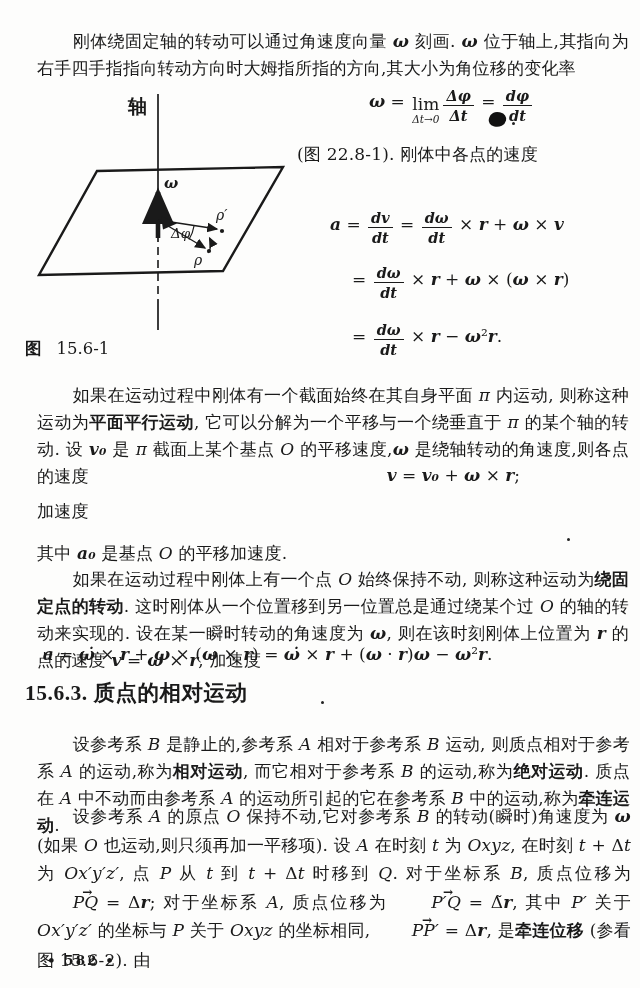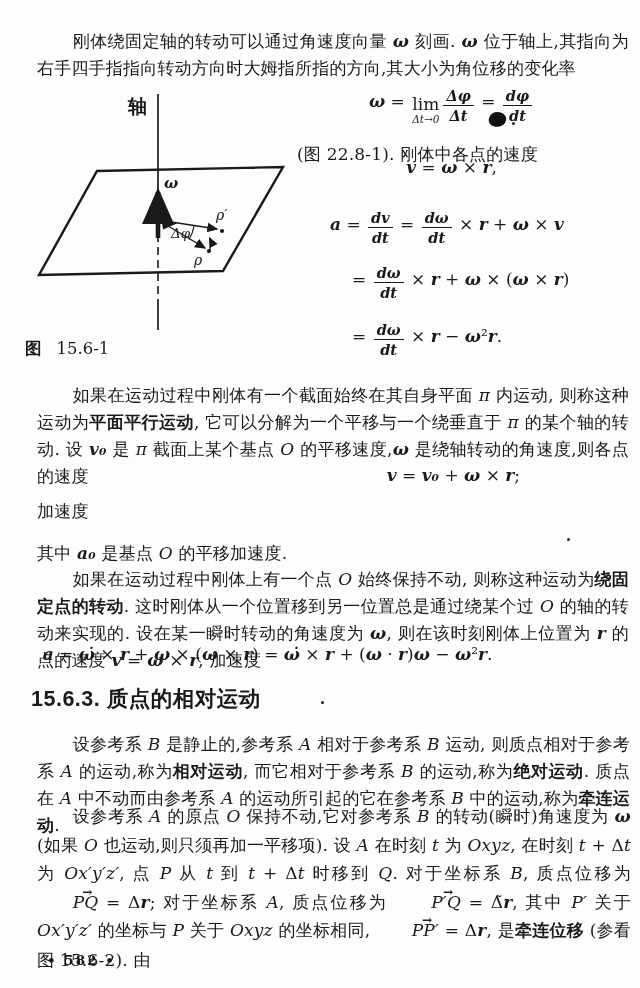--- a/index.html
+++ b/index.html
@@ -17,22 +17,22 @@
   .frac{display:inline-block;text-align:center;font-size:14.5px;line-height:1.2;
         font-style:italic;font-weight:bold;vertical-align:-0.95em;margin:0 2px;}
   .frac .fn{display:block;border-bottom:1.4px solid #1a1a1a;padding:0 3px 1px;}
   .frac .fd{display:block;padding-top:1px;}
   .lim{display:inline-block;text-align:center;vertical-align:-0.9em;line-height:1.1;margin:15px 2px;}
   .lim .limtop{display:block;}
   .lim .limsub{display:block;font-size:10.5px;font-style:italic;}
   .vec{position:relative;display:inline-block;}
   .vec .vec-arrow{position:absolute;left:1px;right:-3px;top:-0.80em;text-align:center;
         font-size:.72em;font-style:normal;font-weight:bold;}
-  h2{position:absolute;margin:6px;font-size:21.5px;font-weight:bold;letter-spacing:.5px;
-     font-family:Liberation Sans, sans-serif;}
+  h2{position:absolute;margin:0;font-size:21.5px;font-weight:bold;letter-spacing:.5px;
+     font-family:Liberation Serif, serif;}
   .caption{position:absolute;text-align:left;font-size:16.5px;}
   .caption .capfig{font-weight:bold;margin-right:15px;}
   .footer{position:absolute;font-size:13.5px;font-weight:bold;letter-spacing:2px;}
   .blot{position:absolute;width:17px;height:15px;background:#111;
         border-radius:55% 45% 62% 40%;transform:rotate(14deg);}
   .dotn{position:absolute;width:3px;height:3px;background:#222;border-radius:50%;}
   svg{position:absolute;}
   svg text{font-family:"DejaVu Serif","Liberation Serif",serif;fill:#1a1a1a;}
   .svgm{font-style:italic;}
   .svgmb{font-style:italic;font-weight:bold;}
@@ -71,21 +71,20 @@
     <text x="139" y="98" font-size="15" class="svgmb">ω</text>
     <text x="191" y="130" font-size="14" class="svgm">ρ′</text>
     <text x="169" y="175" font-size="14" class="svgm">ρ</text>
     <text x="146" y="148" font-size="13.5" class="svgm">Δφ</text>
   </svg>
   <div class="caption" style="left:25px;top:338px;width:250px">
     <span class="capfig">图</span><span class="capnum">15.6-1</span>
   </div>
 
   <p class="par" style="left:285px;top:129px;width:335px"><span>(图 22.8-1).  刚体中各点的速度</span></p>
-  <div class="formula" style="left:283px;top:158px;width:337px;text-align:center"><span class="mb">v</span><span> = </span><span class="mb">ω</span><span> × </span><span class="mb">r</span><span>,</span></div>
   <div class="formula" style="left:330px;top:209px"><span class="mb">a</span><span> = </span><span class="frac"><span class="fn">dv</span><span class="fd">dt</span></span><span> = </span><span class="frac"><span class="fn">dω</span><span class="fd">dt</span></span><span> × </span><span class="mb">r</span><span> + </span><span class="mb">ω</span><span> × </span><span class="mb">v</span></div>
   <div class="formula" style="left:352px;top:264px"><span>= </span><span class="frac"><span class="fn">dω</span><span class="fd">dt</span></span><span> × </span><span class="mb">r</span><span> + </span><span class="mb">ω</span><span> × (</span><span class="mb">ω</span><span> × </span><span class="mb">r</span><span>)</span></div>
   <div class="formula" style="left:352px;top:321px"><span>= </span><span class="frac"><span class="fn">dω</span><span class="fd">dt</span></span><span> × </span><span class="mb">r</span><span> − </span><span class="mb">ω</span><span>²</span><span class="mb">r</span><span>.</span></div>
 
   <p class="par jpar indent" style="left:25px;top:370px;width:592px"><span>如果在运动过程中刚体有一个截面始终在其自身平面 </span><span class="m">π</span><span> 内运动, 则称这种运动为</span><span class="b">平面平行运动</span><span>, 它可以分解为一个平移与一个绕垂直于 </span><span class="m">π</span><span> 的某个轴的转动. 设 </span><span class="mb">v₀</span><span> 是 </span><span class="m">π</span><span> 截面上某个基点 </span><span class="m">O</span><span> 的平移速度,</span><span class="mb">ω</span><span> 是绕轴转动的角速度,则各点的速度</span></p>
   <div class="formula" style="left:25px;top:466px;width:495px;text-align:right"><span class="mb">v</span><span> = </span><span class="mb">v₀</span><span> + </span><span class="mb">ω</span><span> × </span><span class="mb">r</span><span>;</span></div>
   <p class="par" style="left:25px;top:486px">加速度</p>
   <p class="par" style="left:25px;top:528px;width:592px"><span>其中 </span><span class="mb">a₀</span><span> 是基点 </span><span class="m">O</span><span> 的平移加速度.</span></p>
   <p class="par jpar indent" style="left:25px;top:554px;width:592px"><span>如果在运动过程中刚体上有一个点 </span><span class="m">O</span><span> 始终保持不动, 则称这种运动为</span><span class="b">绕固定点的转动</span><span>. 这时刚体从一个位置移到另一位置总是通过绕某个过 </span><span class="m">O</span><span> 的轴的转动来实现的. 设在某一瞬时转动的角速度为 </span><span class="mb">ω</span><span>, 则在该时刻刚体上位置为 </span><span class="mb">r</span><span> 的点的速度 </span><span class="mb">v</span><span> = </span><span class="mb">ω</span><span> × </span><span class="mb">r</span><span>, 加速度</span></p>
   <div class="formula" style="left:25px;top:645px;width:485px;text-align:center"><span class="mb">a</span><span> = </span><span class="mb">ω̇</span><span> × </span><span class="mb">r</span><span> + </span><span class="mb">ω</span><span> × (</span><span class="mb">ω</span><span> × </span><span class="mb">r</span><span>) = </span><span class="mb">ω̇</span><span> × </span><span class="mb">r</span><span> + (</span><span class="mb">ω</span><span> · </span><span class="mb">r</span><span>)</span><span class="mb">ω</span><span> − </span><span class="mb">ω</span><span>²</span><span class="mb">r</span><span>.</span></div>

